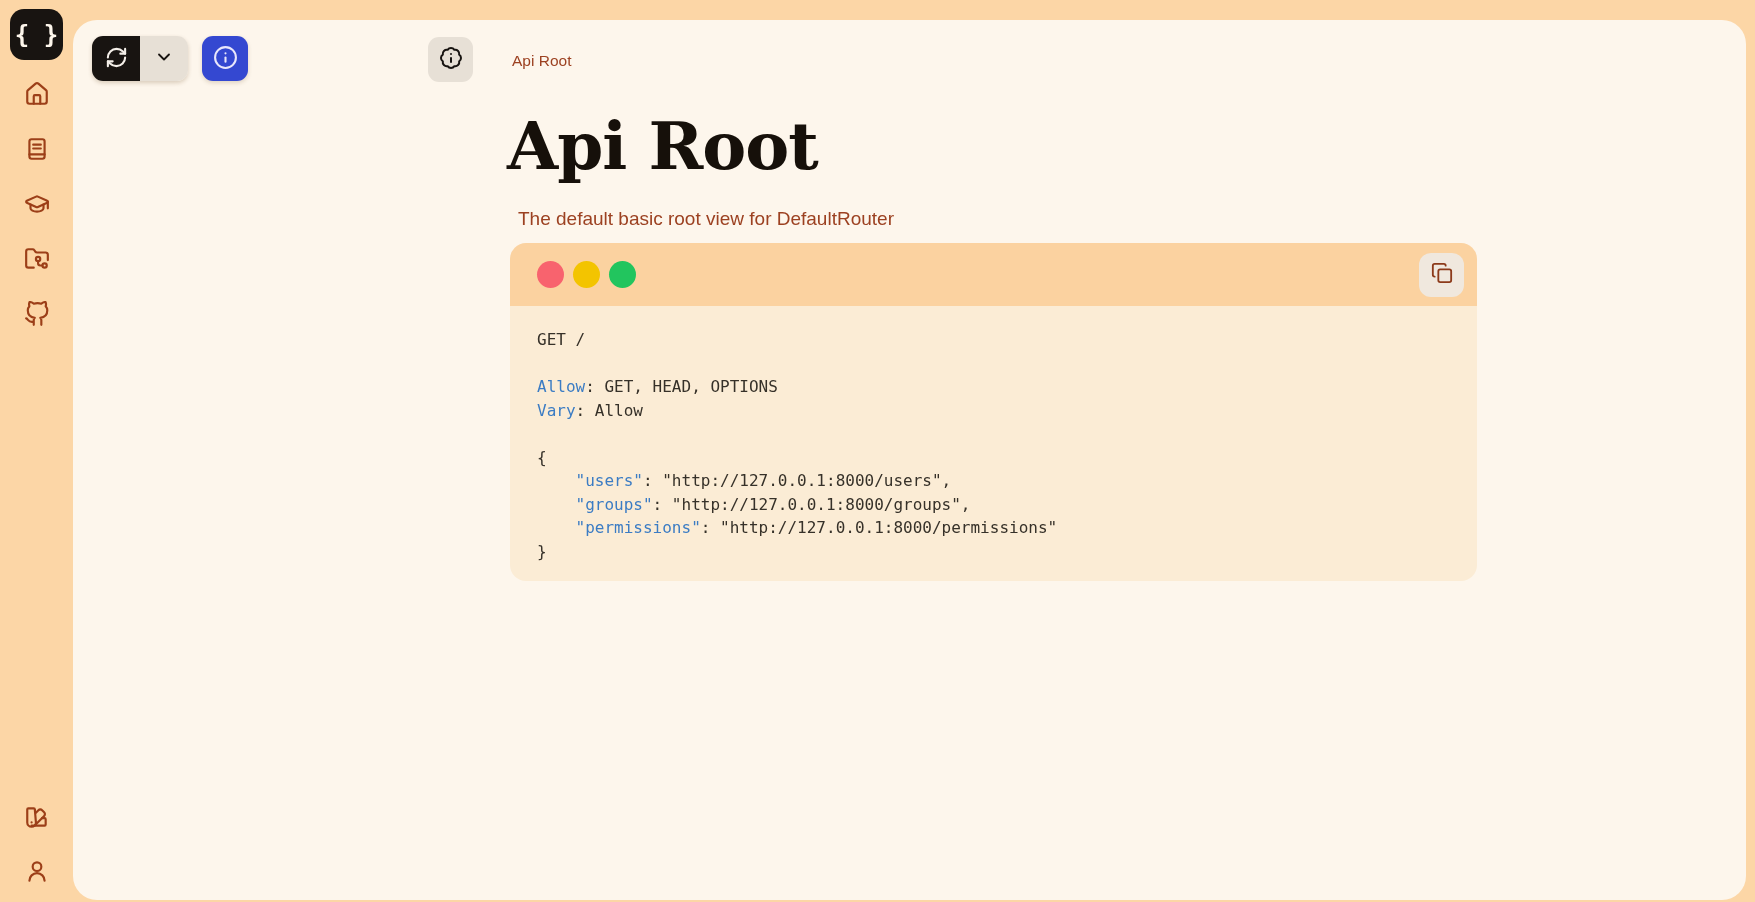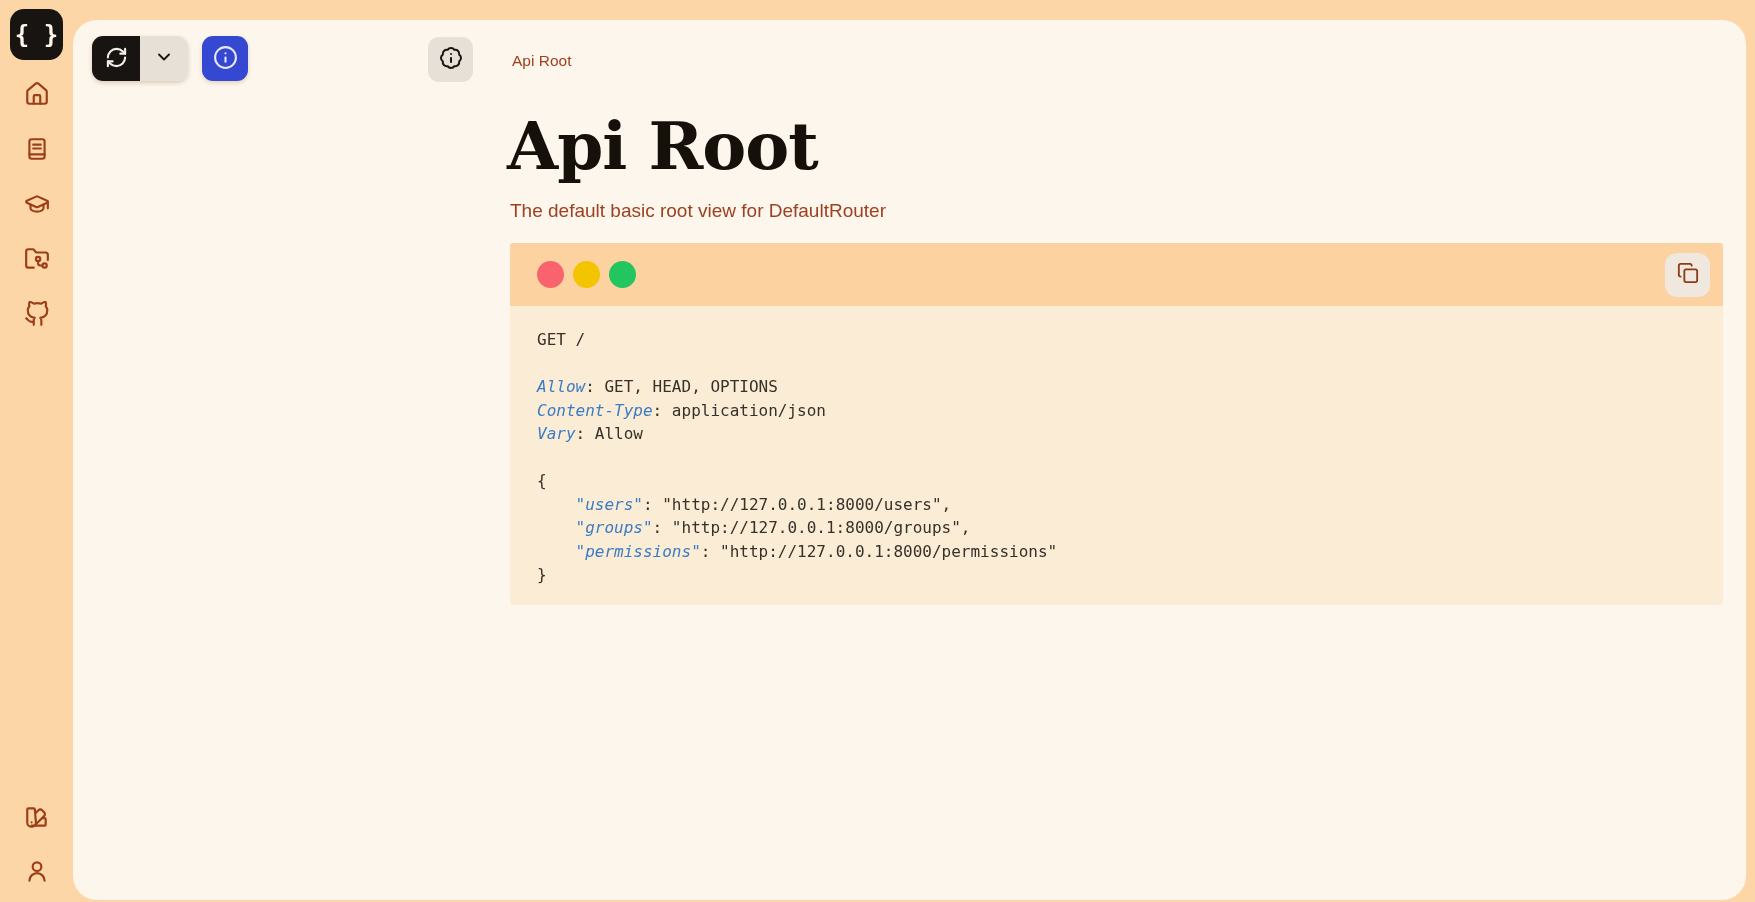--- a/index.html
+++ b/index.html
@@ -75,29 +75,29 @@
     cursor: pointer;
   }
   .title {
     position: absolute; left: 434px; top: 82px; margin: 0;
     font-family: "DejaVu Serif", serif;
     font-weight: 700; font-size: 66px; line-height: 1.35;
     letter-spacing: -1px;
     color: #16100a;
   }
   .subtitle {
-    position: absolute; left: 437px; top: 180px; margin: 0;
+    position: absolute; left: 437px; top: 180px; margin: 8px;
     font-size: 19px; color: #9c4121;
   }
 
   
   .terminal {
     position: absolute; left: 437px; top: 223px;
-    width: 1213px;
-    border-radius: 3px; overflow: hidden;
+    width: 967px;
+    border-radius: 16px; overflow: hidden;
   }
   .terminal-header {
     height: 63px; background: #fbd2a0;
     display: flex; align-items: center;
     padding: 0 13px 0 27px;
   }
   .dots { display: flex; align-items: center; gap: 9px; }
   .dot { width: 27px; height: 27px; border-radius: 50%; }
   .copy-btn {
     margin-left: auto;
@@ -107,21 +107,21 @@
     display: flex; align-items: center; justify-content: center;
   }
   .terminal-body {
     background: #fbecd5;
     padding: 22px 28px 18px 27px;
     font-family: "DejaVu Sans Mono", monospace;
     font-size: 16px; line-height: 23.5px;
     color: #363129;
   }
   .code-line { white-space: pre; min-height: 23.5px; }
-  .code-line .key { color: #3b7cc4; font-style: italic; }
+  .code-line .key { color: #3b7cc4; }
 </style>
 </head>
 <body>
 
 <aside class="sidebar">
   <div class="logo">
     <span>{ }</span>
   </div>
 
   <nav class="side-nav">
@@ -253,21 +253,20 @@
               <rect width="14" height="14" x="8" y="8" rx="2"></rect>
               <path d="M4 16c-1.1 0-2-.9-2-2V4c0-1.1.9-2 2-2h10c1.1 0 2 .9 2 2"></path>
             </svg>
         </span>
       </button>
     </header>
     <div class="terminal-body">
         <div class="code-line"><span>GET /</span></div>
         <div class="code-line"> </div>
         <div class="code-line"><span class="key">Allow</span><span>: GET, HEAD, OPTIONS</span></div>
-        <div class="code-line"><span class="key">Content-Type</span><span>: application/json</span></div>
         <div class="code-line"><span class="key">Vary</span><span>: Allow</span></div>
         <div class="code-line"> </div>
         <div class="code-line"><span>{</span></div>
         <div class="code-line"><span>    </span><span class="key">"users"</span><span>: "http://127.0.0.1:8000/users",</span></div>
         <div class="code-line"><span>    </span><span class="key">"groups"</span><span>: "http://127.0.0.1:8000/groups",</span></div>
         <div class="code-line"><span>    </span><span class="key">"permissions"</span><span>: "http://127.0.0.1:8000/permissions"</span></div>
         <div class="code-line"><span>}</span></div>
       </div>
   </section>
 

